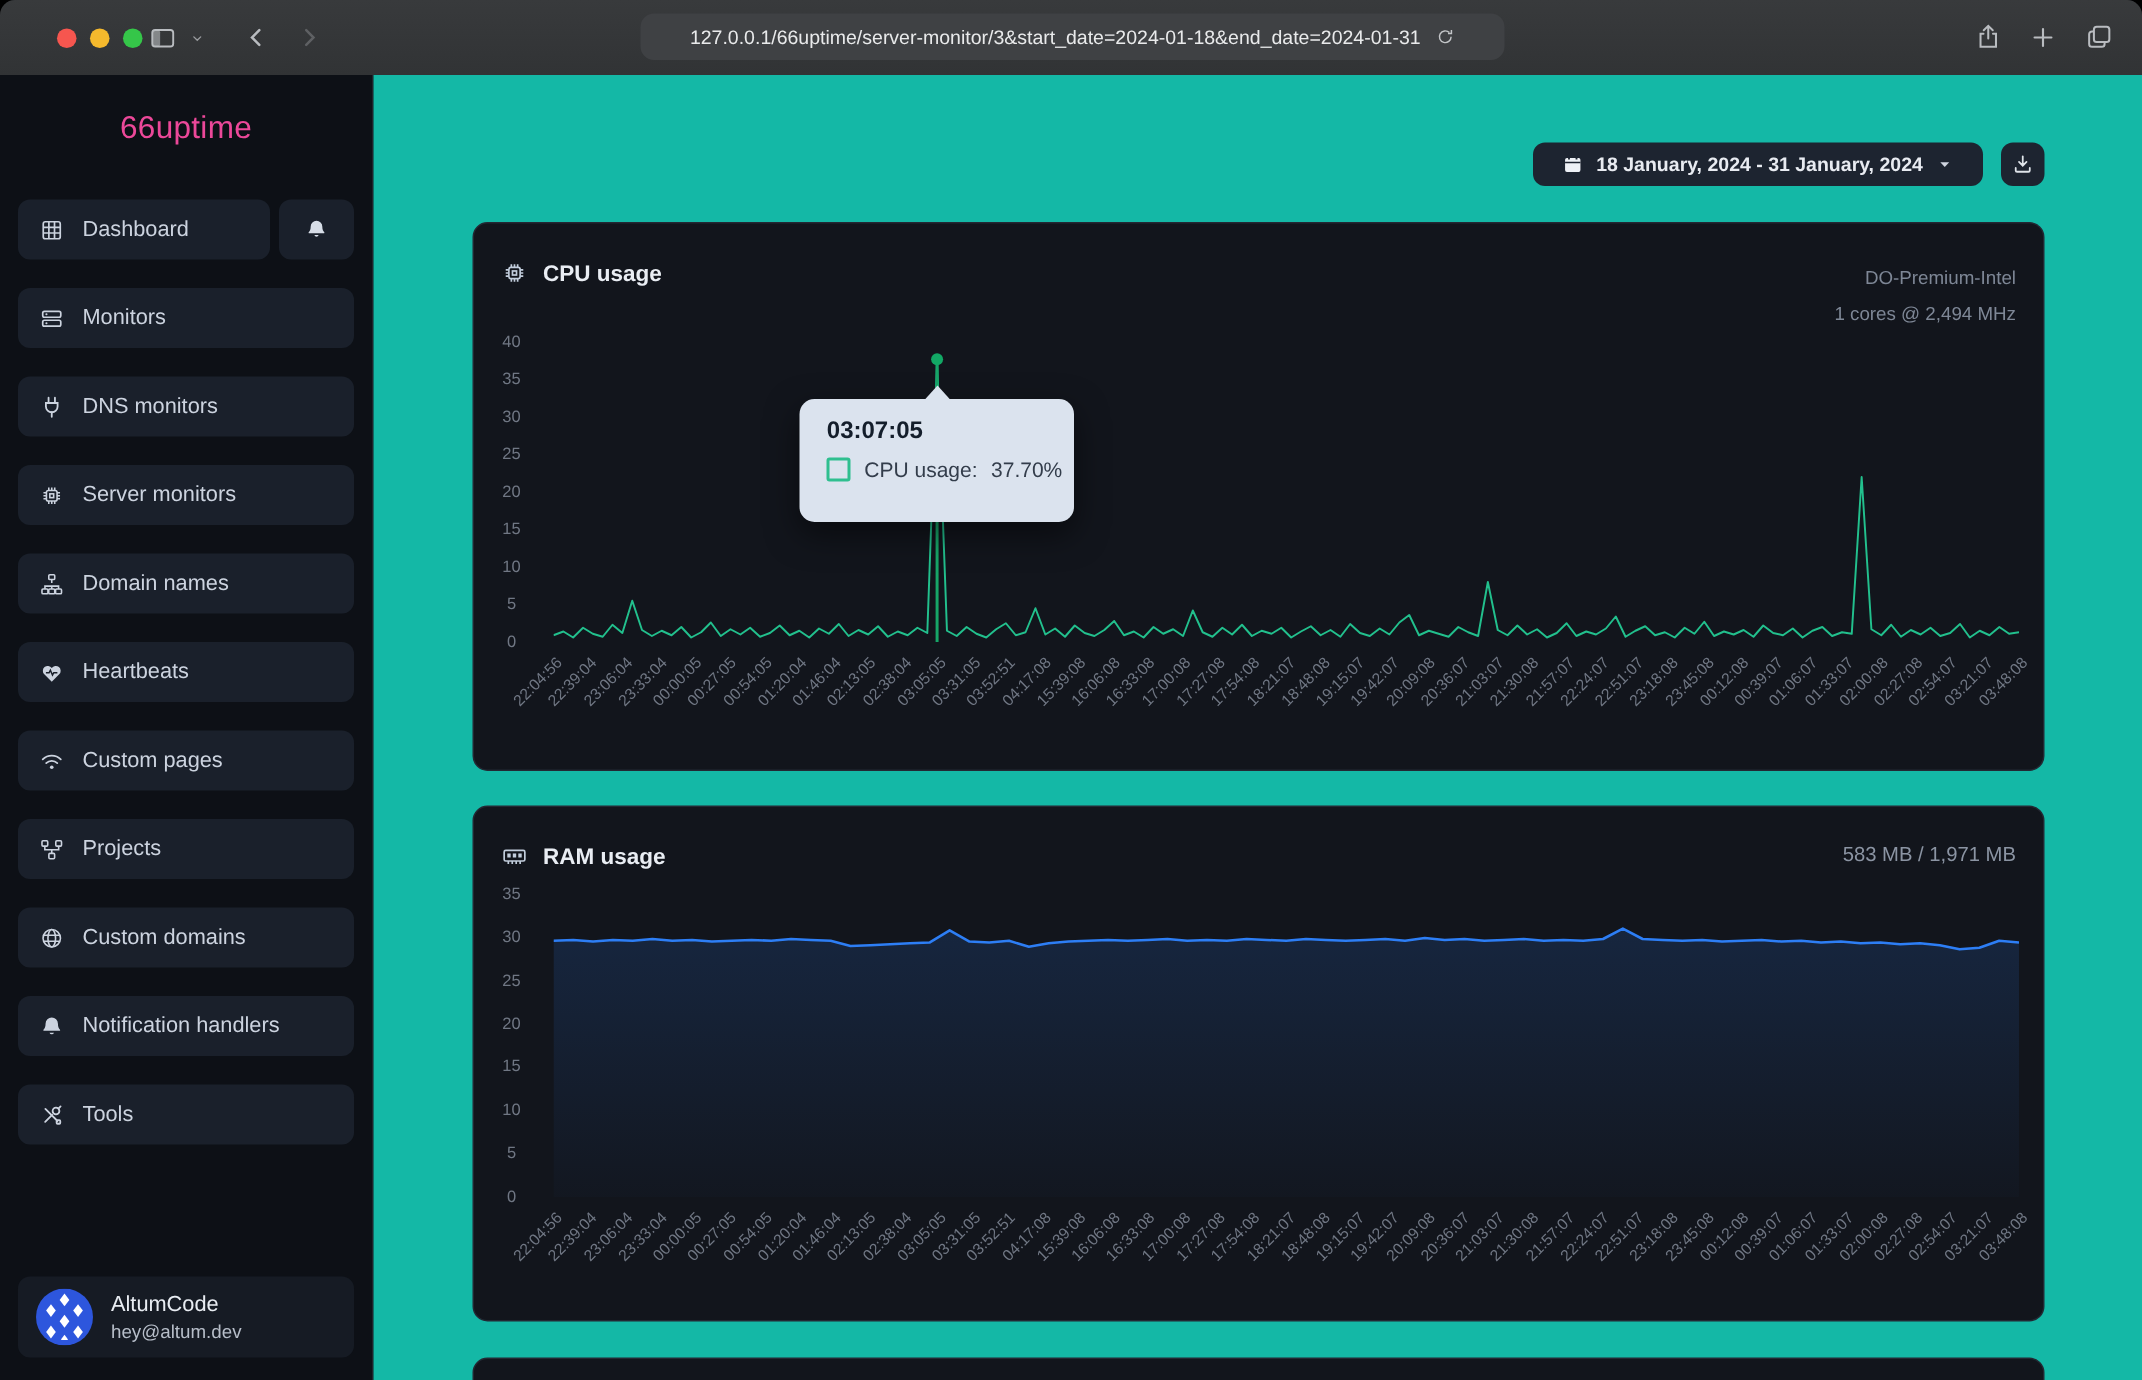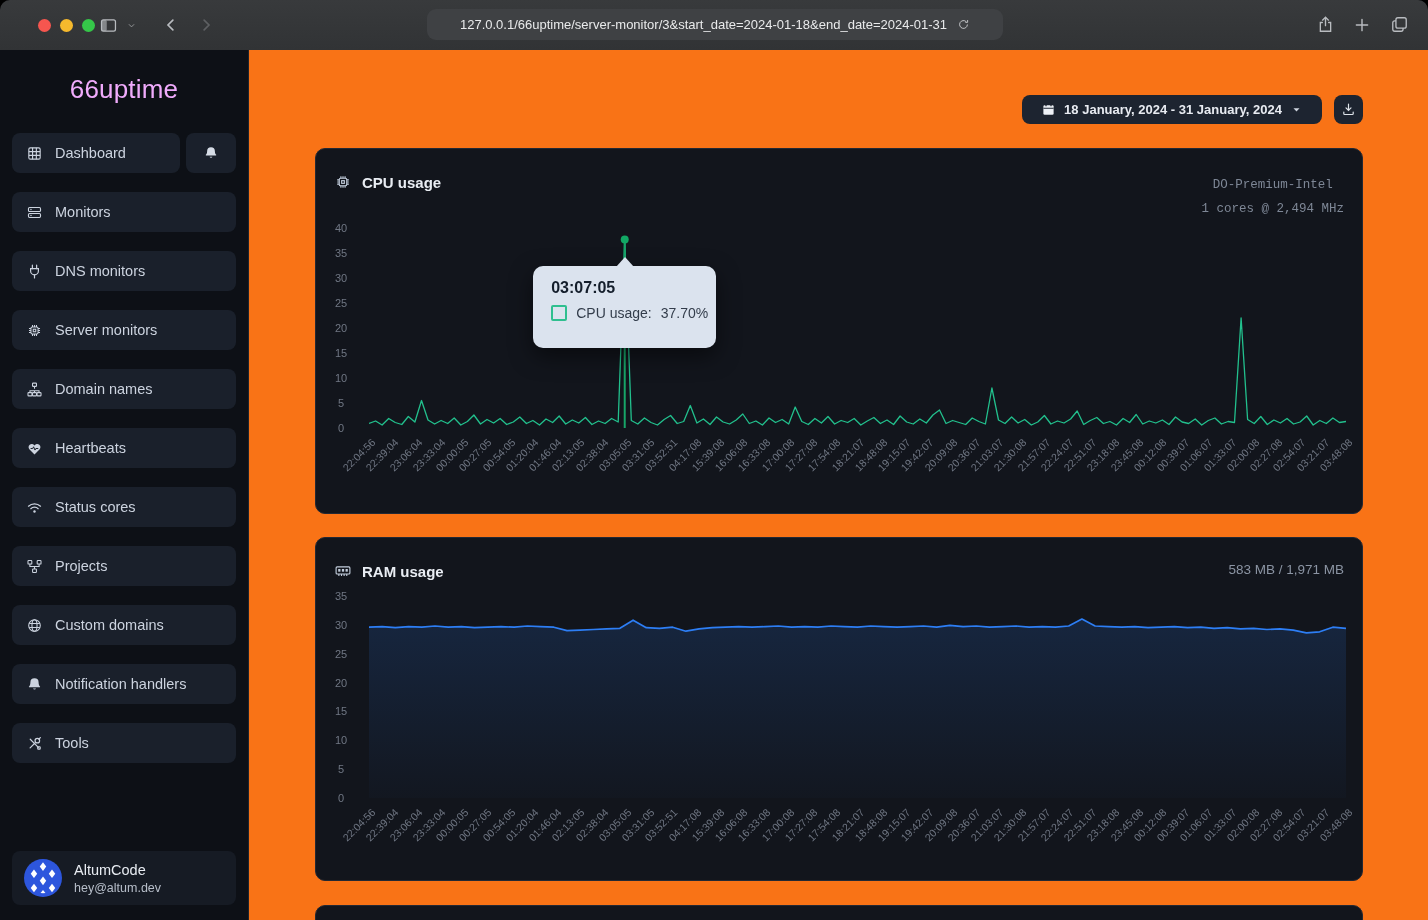--- a/index.html
+++ b/index.html
@@ -10,44 +10,44 @@
   .chrome{position:absolute;top:0;left:0;width:1428px;height:50px;background:linear-gradient(#383a3c,#313335);border-bottom:1px solid #1c1d1f;}
   .lights{position:absolute;left:38px;top:18.5px;display:flex;gap:9px;}
   .light{width:13px;height:13px;border-radius:50%;}
   .chrome-ic{position:absolute;color:#b9bcc0;}
   .chrome-ic svg{display:block;}
   .urlbar{position:absolute;left:427px;top:9px;width:576px;height:31px;background:#3f4144;border-radius:9px;display:flex;align-items:center;justify-content:center;gap:8px;color:#e9eaeb;font-size:13px;cursor:text;}
   .urlbar .rl{color:#c3c5c8;margin-left:2px;}
 
   
   .sidebar{position:absolute;top:50px;left:0;width:248px;height:870px;background:#0d1016;border-right:1px solid #1f2council4;border-right:1px solid #1f242c;}
-  .logo{margin-top:24px;text-align:center;color:#f0abfc;font-size:26px;font-weight:500;letter-spacing:.2px;}
+  .logo{margin-top:24px;text-align:center;color:#ec4899;font-size:21px;font-weight:500;letter-spacing:.2px;}
   .nav{position:absolute;top:83px;left:12px;right:12px;}
   .nav-row{display:flex;gap:6px;margin-bottom:19px;}
   .nav-item{display:flex;align-items:center;gap:12px;height:40px;background:#1a202b;border-radius:8px;padding:0 14px;color:#ccd3df;font-size:14.5px;cursor:pointer;margin-bottom:19px;box-sizing:border-box;}
   .nav-row .nav-item{margin-bottom:0;flex:1;}
   .bell-btn{width:50px;height:40px;background:#1a202b;border-radius:8px;display:flex;align-items:center;justify-content:center;cursor:pointer;color:#d6dce6;}
   .nav-item svg{flex:0 0 auto;}
   .user-card{position:absolute;left:12px;right:12px;bottom:15px;height:54px;background:#161b24;border-radius:8px;display:flex;align-items:center;gap:12px;padding:0 12px;cursor:pointer;box-sizing:border-box;}
   .user-name{color:#e8ecf2;font-size:14.5px;line-height:19px;}
   .user-mail{color:#b7bec9;font-size:12.5px;line-height:16px;}
 
   
-  .main{position:absolute;top:50px;left:249px;width:1179px;height:870px;background:#f97316;overflow:hidden;}
+  .main{position:absolute;top:50px;left:249px;width:1179px;height:870px;background:#14b8a6;overflow:hidden;}
   .date-btn{position:absolute;left:773px;top:45px;width:300px;height:29px;background:#1d2430;border-radius:8px;display:flex;align-items:center;justify-content:center;gap:8px;color:#e8ebf1;font-size:13px;font-weight:600;cursor:pointer;}
   .dl-btn{position:absolute;left:1085px;top:45px;width:29px;height:29px;background:#1d2430;border-radius:8px;display:flex;align-items:center;justify-content:center;color:#dfe4ea;cursor:pointer;}
 
   .card{position:absolute;background:#12151c;border:1px solid #232833;border-radius:10px;box-sizing:border-box;}
   #cpu-card{left:66px;top:98px;width:1048px;height:366px;}
   #ram-card{left:66px;top:487px;width:1048px;height:344px;}
   #stub-card{left:66px;top:855px;width:1048px;height:60px;border-radius:10px;}
 
   .card-head{position:absolute;left:18px;top:24px;display:flex;align-items:center;gap:10px;color:#e9edf3;font-size:15px;font-weight:600;}
   .card-head svg{color:#c2cddc;}
-  .card-meta{position:absolute;right:18px;top:24px;text-align:center;color:#7e8796;font-size:12.5px;line-height:24px;font-family:Liberation Mono, monospace;}
+  .card-meta{position:absolute;right:18px;top:24px;text-align:right;color:#7e8796;font-size:12.5px;line-height:24px;}
   .card-meta-1l{position:absolute;right:18px;top:24px;text-align:left;color:#8b94a3;font-size:13.5px;}
 
   .ytick{position:absolute;width:40px;text-align:center;color:#707784;font-size:11px;line-height:14px;}
   .xtick{position:absolute;color:#707784;font-size:10.5px;white-space:nowrap;transform:rotate(-45deg) translateX(-100%);transform-origin:0 0;}
   .plot{position:absolute;cursor:crosshair;}
 
   
   .tooltip{position:absolute;width:183px;height:82px;background:#dbe3ee;border-radius:10px;box-shadow:0 8px 22px rgba(0,0,0,.5);z-index:6;}
   .tooltip:before{content:"";position:absolute;top:-9px;left:50%;margin-left:-9px;border-left:9px solid transparent;border-right:9px solid transparent;border-bottom:10px solid #dbe3ee;}
   .tt-time{margin:13px 0 8px 18px;font-size:16px;font-weight:bold;color:#141e2b;}
@@ -295,21 +295,21 @@
         <div class="nav-item">
           <svg width="17" height="17">
             <use href="#i-heartbeat-icon"></use>
           </svg>
           <span>Heartbeats</span>
         </div>
         <div class="nav-item">
           <svg width="17" height="17">
             <use href="#i-wifi-icon"></use>
           </svg>
-          <span>Status cores</span>
+          <span>Custom pages</span>
         </div>
         <div class="nav-item">
           <svg width="17" height="17">
             <use href="#i-project-icon"></use>
           </svg>
           <span>Projects</span>
         </div>
         <div class="nav-item">
           <svg width="17" height="17">
             <use href="#i-globe-icon"></use>

